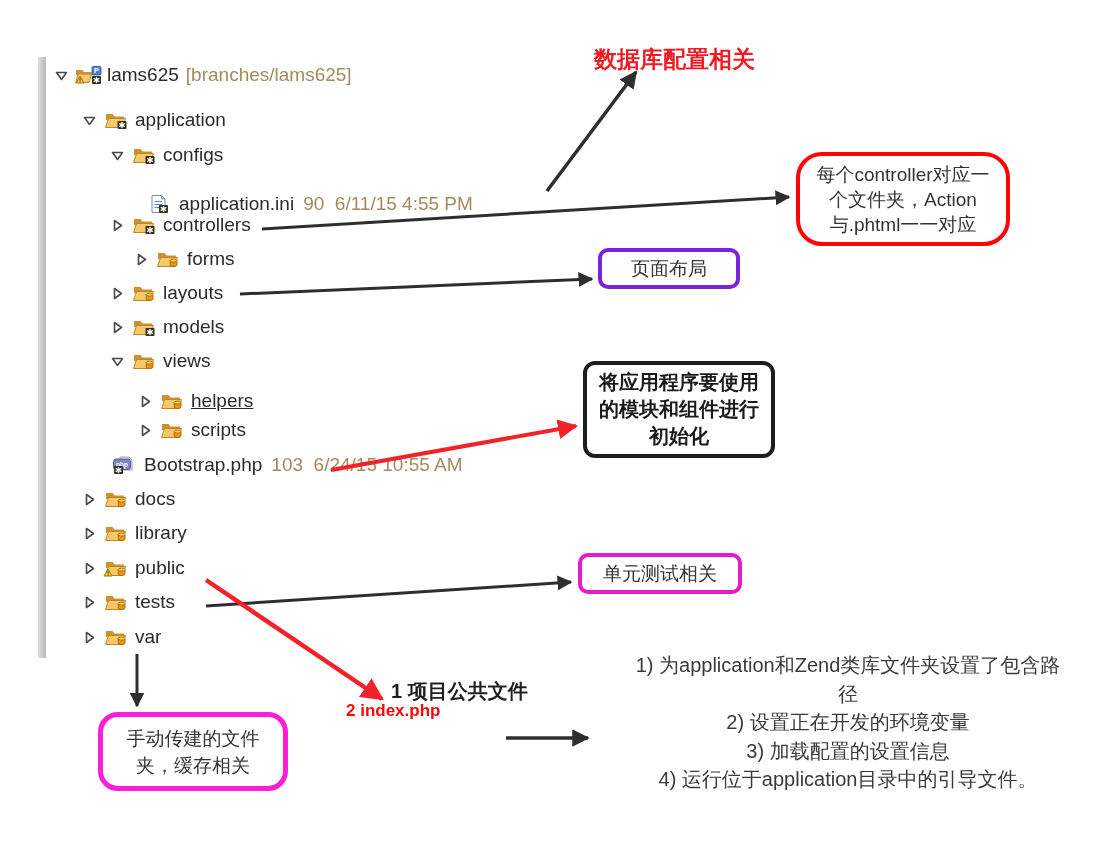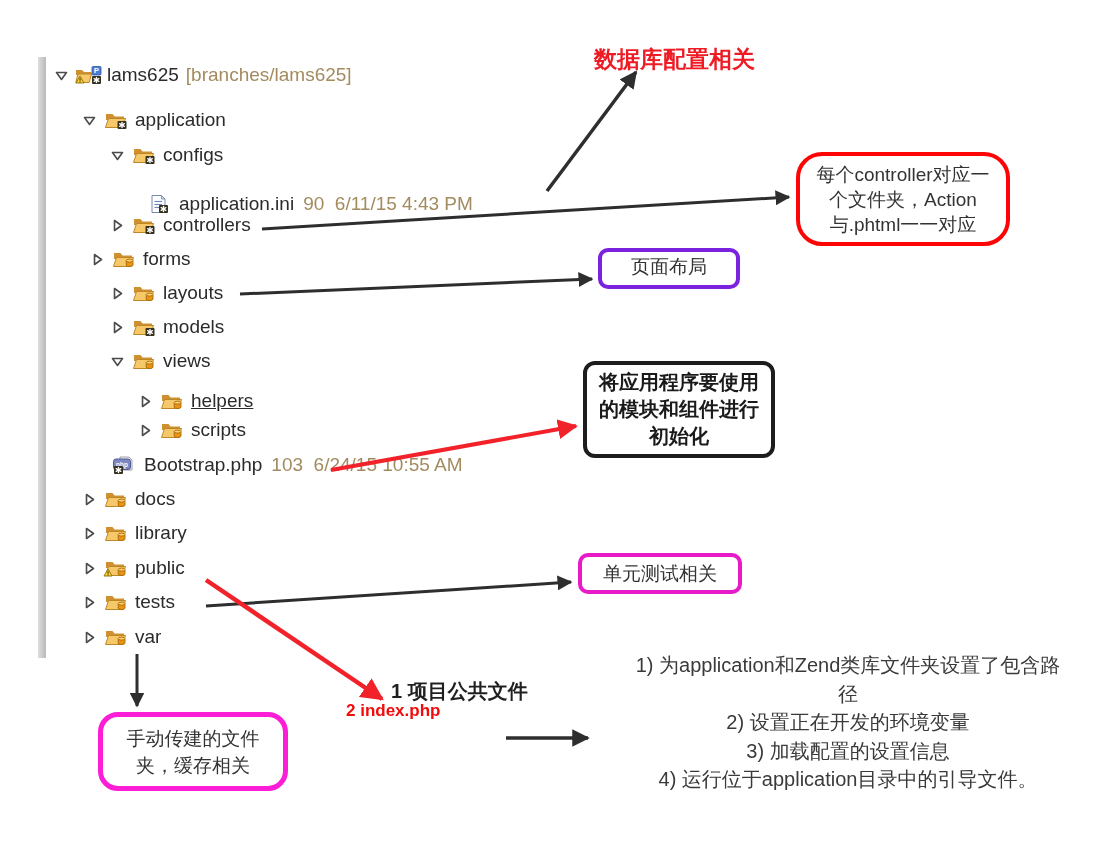--- a/index.html
+++ b/index.html
@@ -97,34 +97,34 @@
               <line x1="7.5" y1="6.5" x2="15" y2="6.5"></line>
               <line x1="7.5" y1="9.5" x2="15" y2="9.5"></line>
               <line x1="7.5" y1="12.5" x2="12.5" y2="12.5"></line>
             </g>
             <rect x="12" y="10" width="9" height="8" rx="1" fill="#35301f"></rect>
             <g stroke="#fff" stroke-width="1.4" stroke-linecap="round">
               <line x1="16.5" y1="11.5" x2="16.5" y2="16.5"></line>
               <line x1="14.2" y1="12.7" x2="18.8" y2="15.3"></line>
               <line x1="18.8" y1="12.7" x2="14.2" y2="15.3"></line>
             </g>
-          </svg></span><span class="tlabel">application.ini</span><span class="tmeta">90  6/11/15 4:43 PM</span></div>
+          </svg></span><span class="tlabel">application.ini</span><span class="tmeta">90  6/11/15 4:55 PM</span></div>
       <div class="trow" style="top: 208px; padding-left: 111px;"><span class="expander"><svg width="13" height="13" viewBox="0 0 13 13">
             <path d="M3.5,1.5 L10.5,6.5 L3.5,11.5 Z" fill="#fdfdfd" stroke="#4c4c4c" stroke-width="1.6" stroke-linejoin="round"></path>
           </svg></span><span class="ticon"><svg width="27" height="19" viewBox="0 0 27 19">
             <path d="M3,3 h6.5 l2,2.5 h9.5 v3.5 H3 Z" fill="#cf9130"></path>
             <path d="M5.5,7.5 L22.5,7.5 L19.5,16.5 L2.5,16.5 Z" fill="#f6c869" stroke="#bd8627" stroke-width="1"></path>
             <rect x="14.5" y="10" width="9" height="8" rx="1" fill="#35301f"></rect>
             <g stroke="#fff" stroke-width="1.4" stroke-linecap="round">
               <line x1="19" y1="11.5" x2="19" y2="16.5"></line>
               <line x1="16.7" y1="12.7" x2="21.3" y2="15.3"></line>
               <line x1="21.3" y1="12.7" x2="16.7" y2="15.3"></line>
             </g>
           </svg></span><span class="tlabel">controllers</span></div>
-      <div class="trow" style="top: 242px; padding-left: 91px;"><span class="expander"><svg width="13" height="13" viewBox="0 0 13 13">
+      <div class="trow" style="top: 242px; padding-left: 91px; margin-left: 44px;"><span class="expander"><svg width="13" height="13" viewBox="0 0 13 13">
             <path d="M3.5,1.5 L10.5,6.5 L3.5,11.5 Z" fill="#fdfdfd" stroke="#4c4c4c" stroke-width="1.6" stroke-linejoin="round"></path>
           </svg></span><span class="ticon"><svg width="27" height="19" viewBox="0 0 27 19">
             <path d="M3,3 h6.5 l2,2.5 h9.5 v3.5 H3 Z" fill="#cf9130"></path>
             <path d="M5.5,7.5 L22.5,7.5 L19.5,16.5 L2.5,16.5 Z" fill="#f6c869" stroke="#bd8627" stroke-width="1"></path>
             <path d="M15.2,10.6 v4.4 a3.4,1.5 0 0 0 6.8,0 v-4.4" fill="#eb9413" stroke="#a36a08" stroke-width="0.9"></path>
             <ellipse cx="18.6" cy="10.6" rx="3.4" ry="1.5" fill="#ffcf72" stroke="#a36a08" stroke-width="0.9"></ellipse>
           </svg></span><span class="tlabel">forms</span></div>
       <div class="trow" style="top: 276px; padding-left: 111px;"><span class="expander"><svg width="13" height="13" viewBox="0 0 13 13">
             <path d="M3.5,1.5 L10.5,6.5 L3.5,11.5 Z" fill="#fdfdfd" stroke="#4c4c4c" stroke-width="1.6" stroke-linejoin="round"></path>
           </svg></span><span class="ticon"><svg width="27" height="19" viewBox="0 0 27 19">
@@ -247,21 +247,21 @@
   <div id="lbl-db" class="freelabel" style="color: rgb(238, 27, 36);">数据库配置相关</div>
 
   <div id="lbl-public1" class="freelabel" style="color: rgb(31, 31, 31);">1 项目公共文件</div>
 
   <div id="lbl-public2" class="freelabel" style="color: rgb(243, 11, 11);">2 index.php</div>
 
   <div id="note-controller" class="note" style="border-color: rgb(254, 4, 4); border-radius: 26px;">每个controller对应一
 个文件夹，Action
 与.phtml一一对应</div>
 
-  <div id="note-layout" class="note" style="border-color: rgb(123, 34, 223); font-family: Liberation Mono, monospace;">页面布局</div>
+  <div id="note-layout" class="note" style="border-color: rgb(123, 34, 223);">页面布局</div>
 
   <div id="note-bootstrap" class="note" style="border-color: rgb(29, 29, 29); border-radius: 12px;">将应用程序要使用
 的模块和组件进行
 初始化</div>
 
   <div id="note-tests" class="note" style="border-color: rgb(232, 27, 200);">单元测试相关</div>
 
   <div id="note-var" class="note" style="border-color: rgb(251, 30, 214);">手动传建的文件
 夹，缓存相关</div>
 

